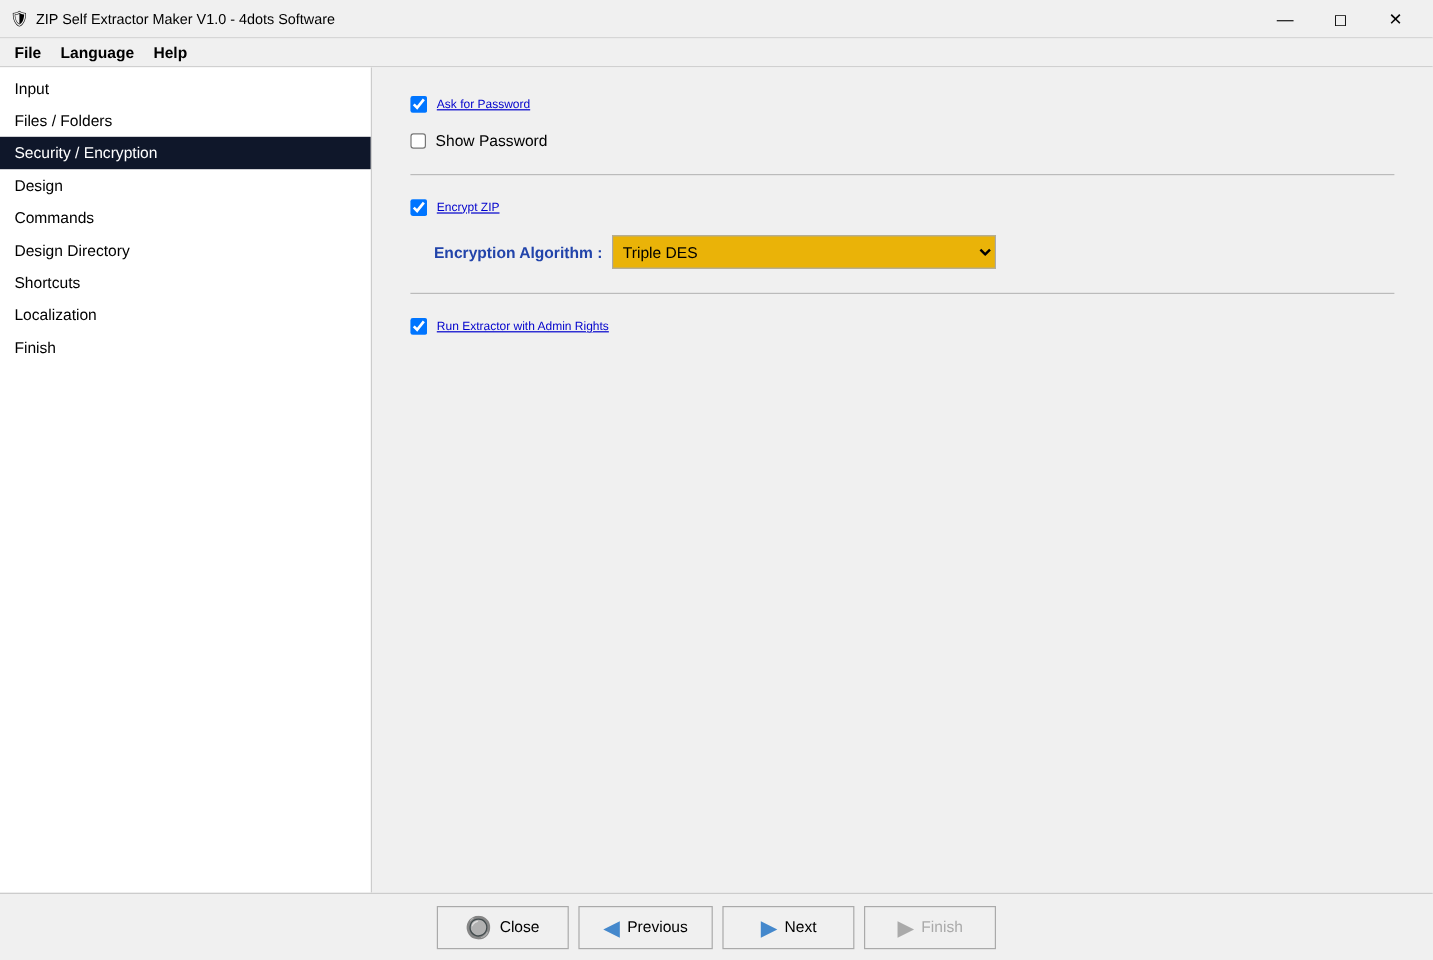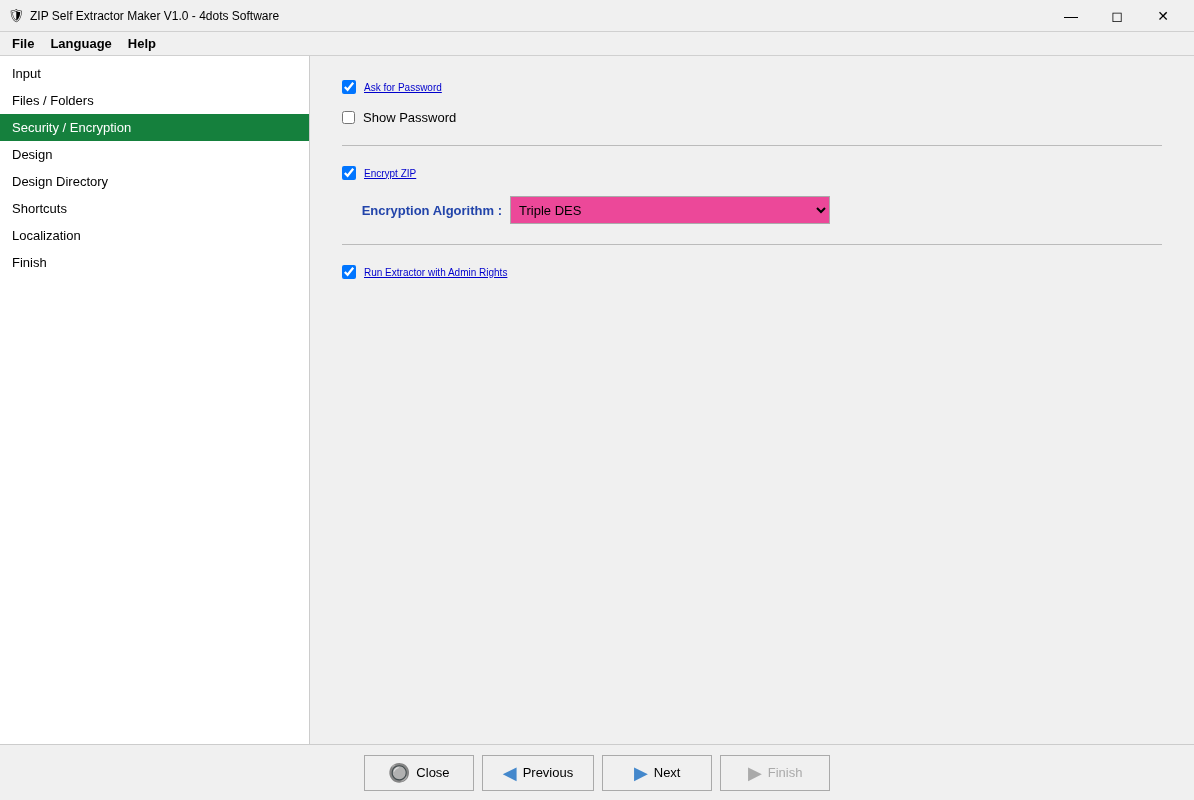--- a/index.html
+++ b/index.html
@@ -83,21 +83,21 @@
       padding: 4px 0;
       overflow-y: auto;
     }
     .sidebar-item {
       padding: 6px 12px;
       cursor: pointer;
       font-size: 13px;
       color: #000;
     }
     .sidebar-item.active {
-      background: #15803d;
+      background: #0f172a;
       color: #fff;
     }
 
     
     .content-area {
       flex: 1;
       background: #f0f0f0;
       padding: 24px 32px;
       overflow-y: auto;
     }
@@ -180,21 +180,21 @@
       font-size: 13px;
       color: #2244aa;
       font-weight: 600;
       min-width: 160px;
       text-align: right;
     }
     .algo-select {
       width: 320px;
       height: 28px;
       border: 1px solid #aaa;
-      background: #ec4899;
+      background: #eab308;
       font-size: 13px;
       padding: 0 4px;
       cursor: pointer;
     }
 
     
     .footer {
       height: 56px;
       background: #f0f0f0;
       border-top: 1px solid #ccc;
@@ -239,20 +239,21 @@
   <div class="menu-item">Help</div>
 </div>
 
 <div class="main-layout">
 
   <div class="sidebar">
     <div class="sidebar-item">Input</div>
     <div class="sidebar-item">Files / Folders</div>
     <div class="sidebar-item active">Security / Encryption</div>
     <div class="sidebar-item">Design</div>
+    <div class="sidebar-item">Commands</div>
     <div class="sidebar-item">Design Directory</div>
     <div class="sidebar-item">Shortcuts</div>
     <div class="sidebar-item">Localization</div>
     <div class="sidebar-item">Finish</div>
   </div>
 
   <div class="content-area">
 
     <div class="section">
       <div class="checkbox-row">

